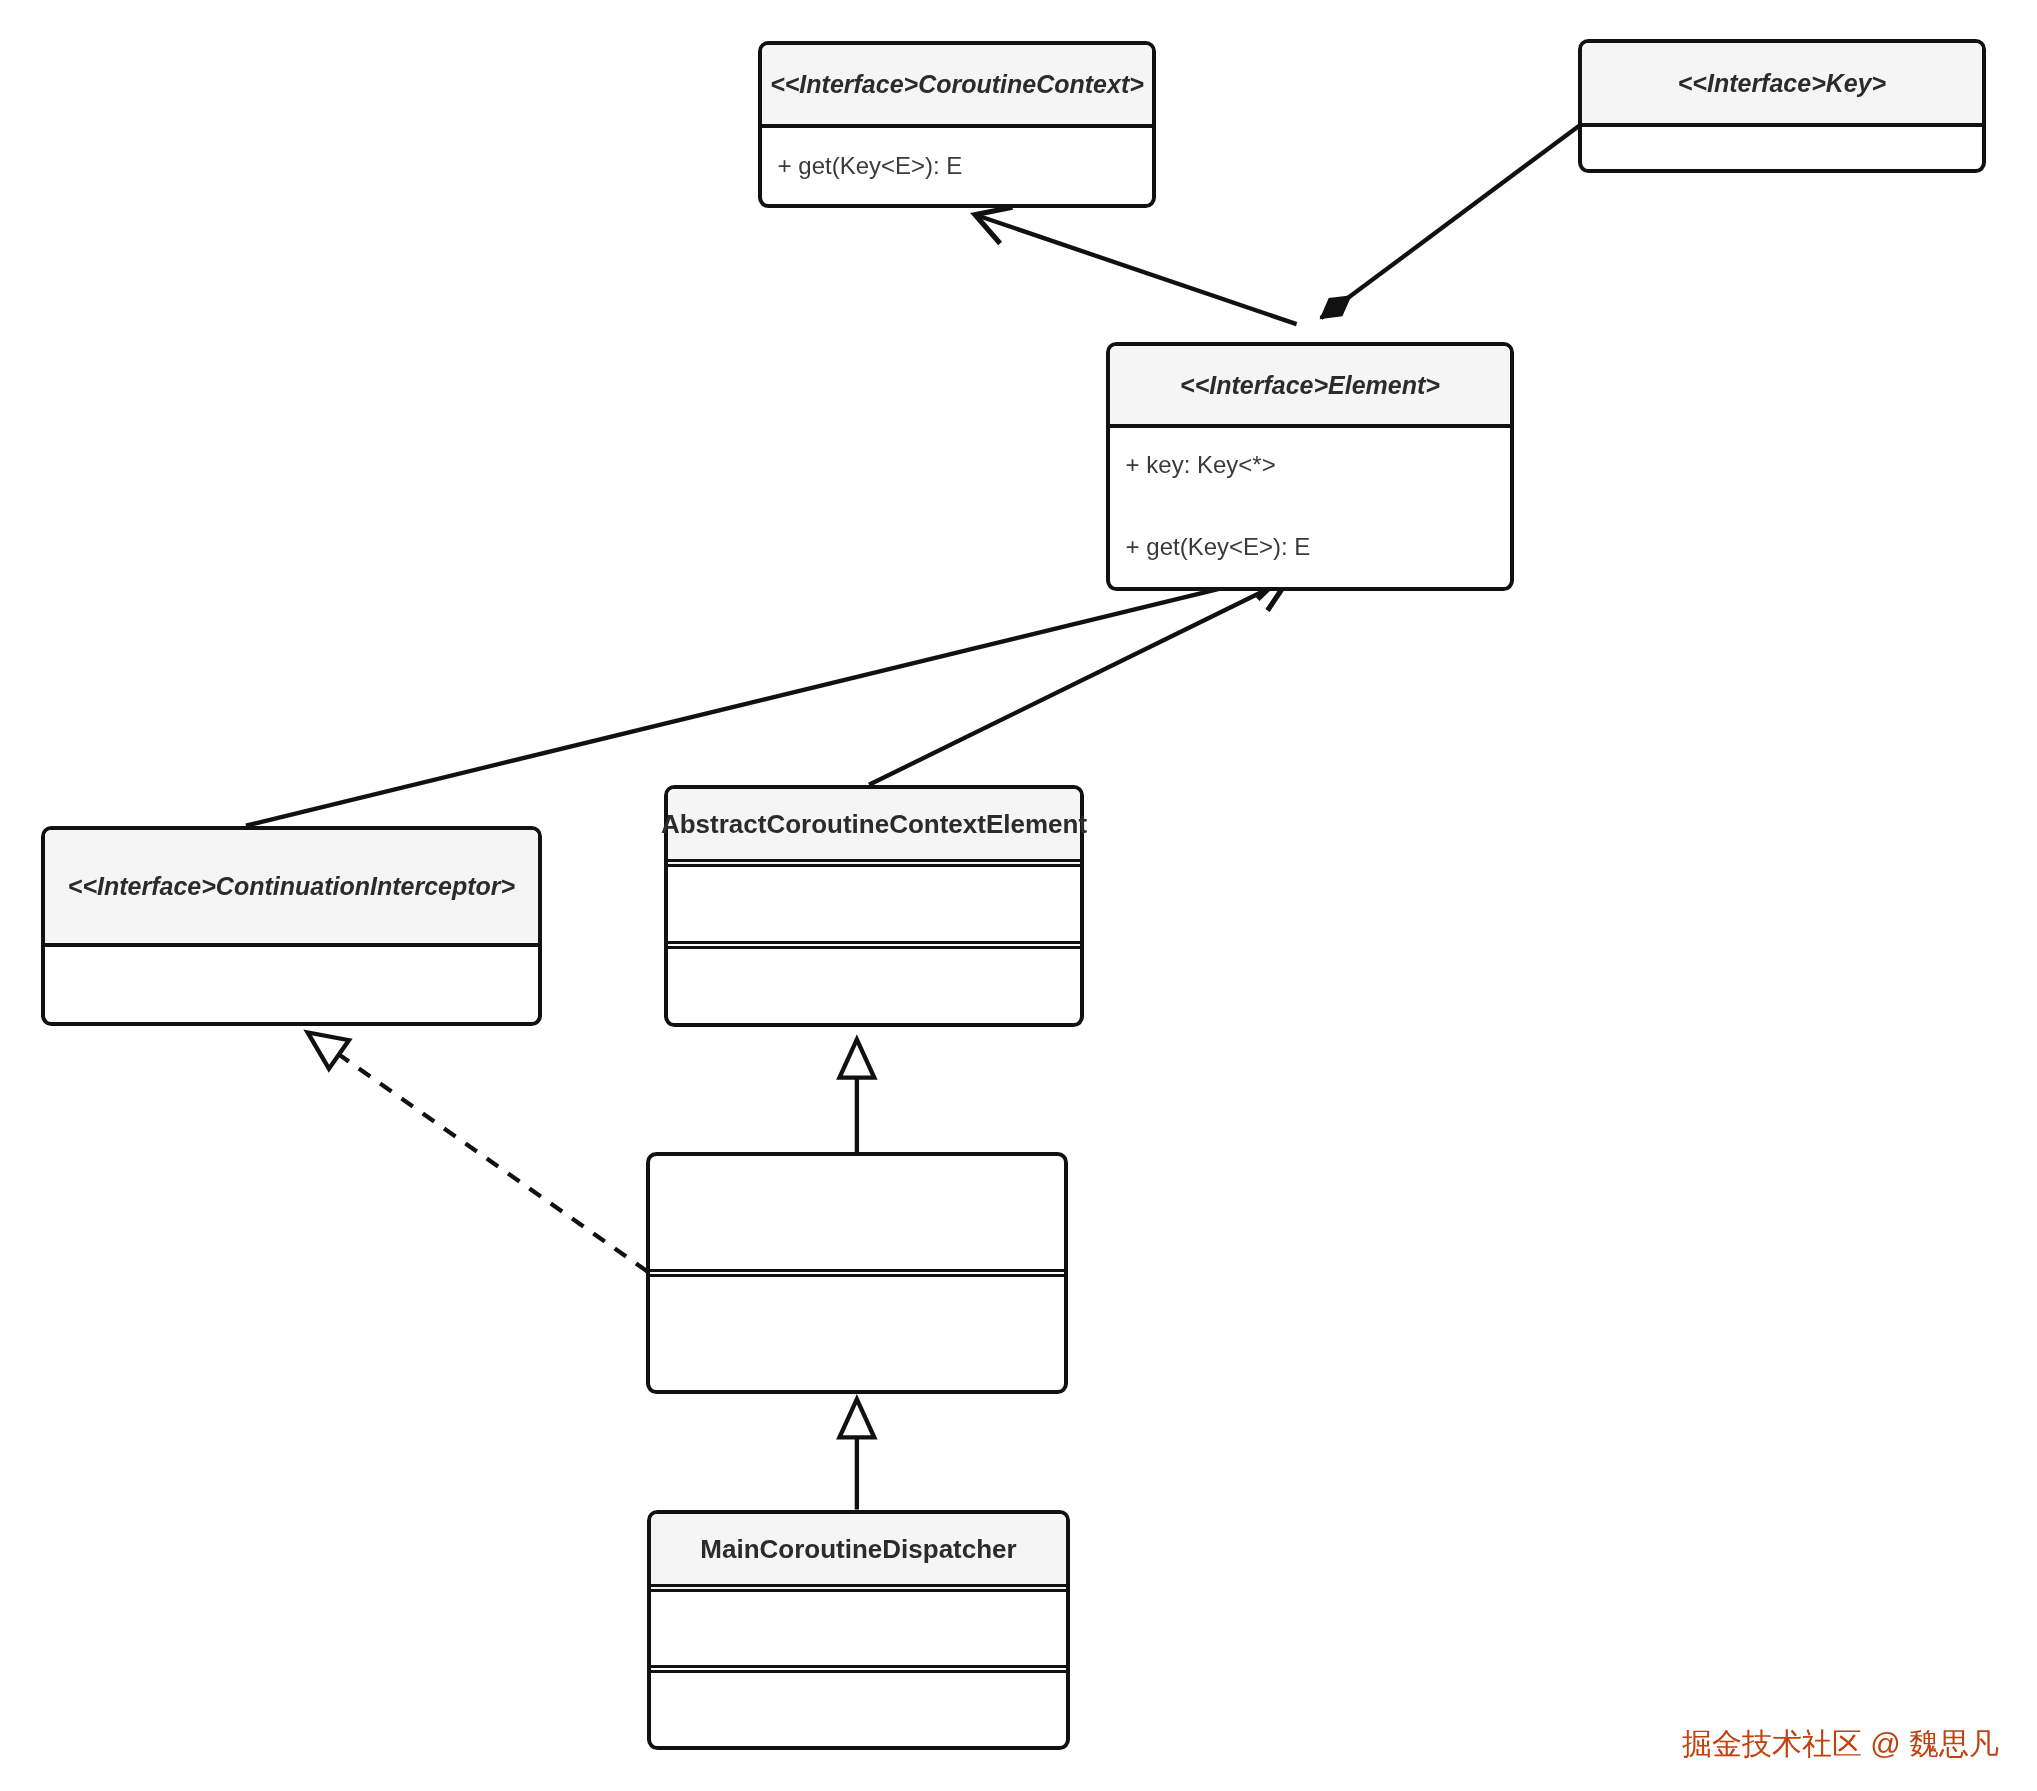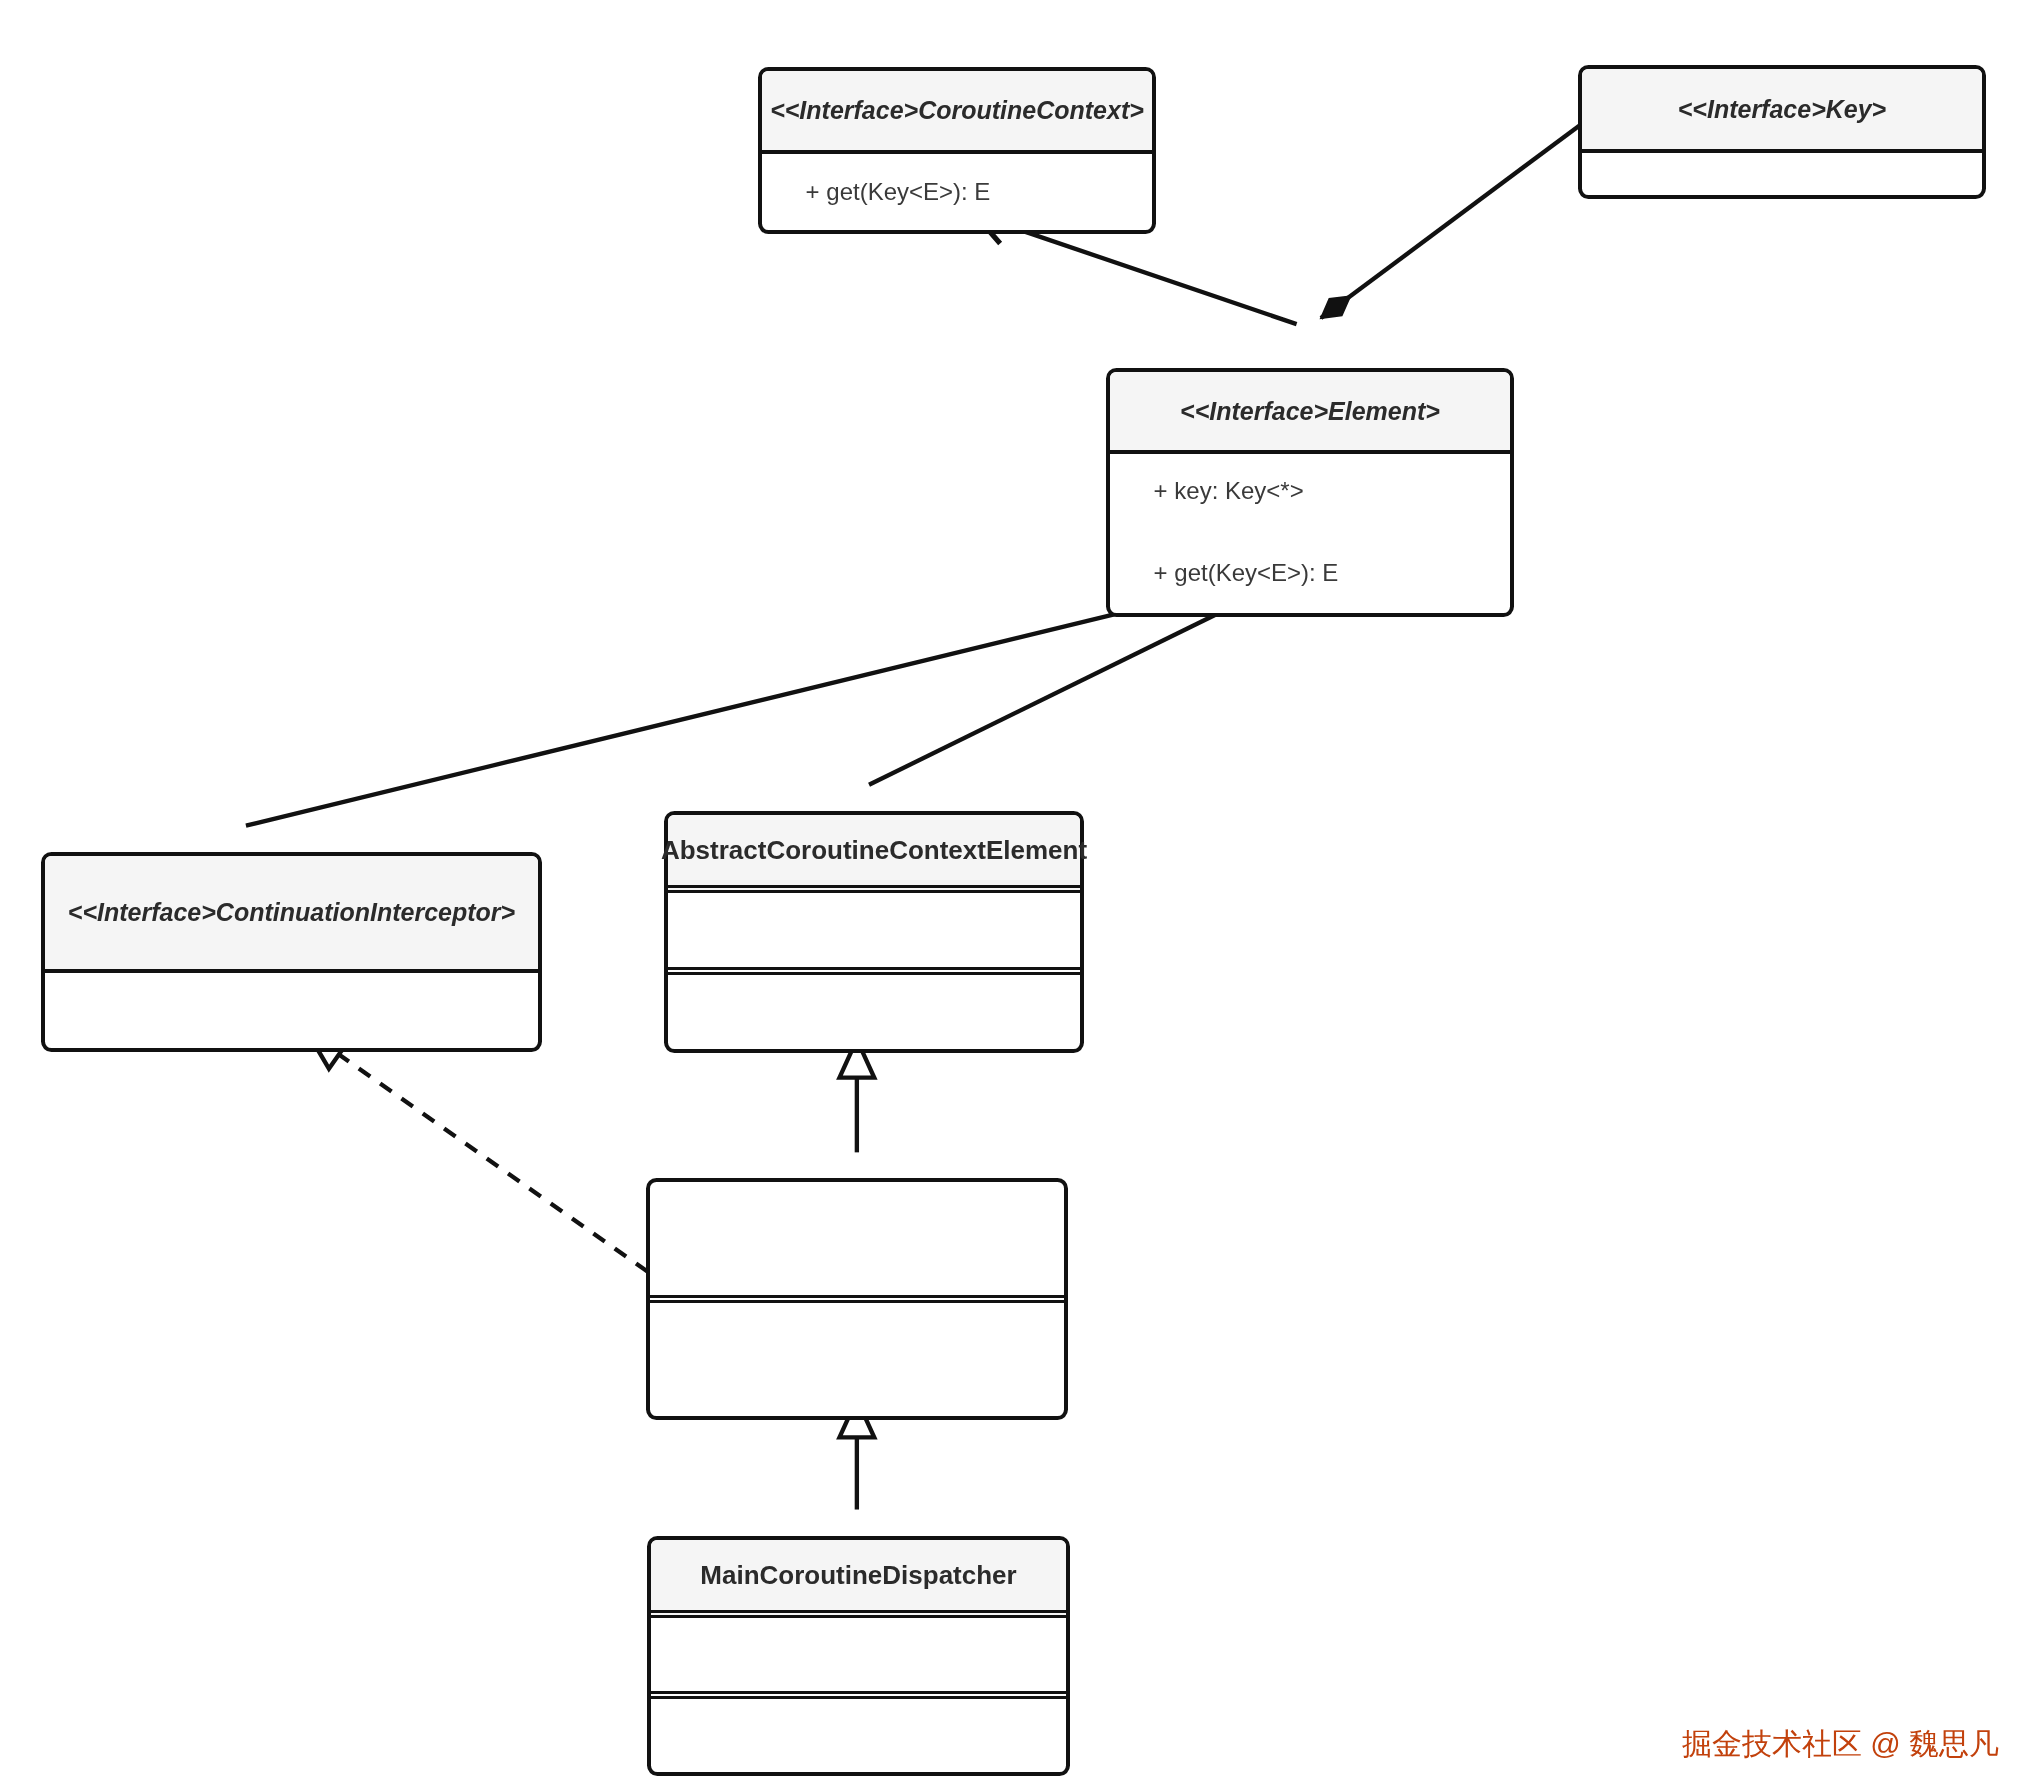--- a/index.html
+++ b/index.html
@@ -6,35 +6,35 @@
   .canvas{
     position:relative;width:2037px;height:1792px;background:#ffffff;overflow:hidden;
     font-family:"Liberation Sans", sans-serif;
   }
   svg.edges{position:absolute;left:0;top:0;width:2037px;height:1792px;}
   svg.edges line{stroke:#111111;stroke-width:5;fill:none;}
 
   .uml{
     position:absolute;box-sizing:border-box;
     border:4.3px solid #111111;border-radius:10.4px;
-    background:#ffffff;display:flex;flex-direction:column;margin-top:26px;
+    background:#ffffff;display:flex;flex-direction:column;
   }
   .hdr{
     box-sizing:border-box;flex:0 0 auto;
     background:#f5f5f5;border-bottom:4.3px solid #111111;
     border-radius:6px 6px 0 0;
     display:flex;align-items:center;justify-content:center;
     font-weight:bold;color:#2b2b2b;font-size:25px;white-space:nowrap;
     padding:0 8.7px;
   }
   .iface .hdr{font-style:italic;}
   .cls .hdr{font-size:26px;}
   .cmp{
     box-sizing:border-box;flex:1 1 auto;display:flex;flex-direction:column;
-    color:#3a3a3a;font-size:24px;padding-left:28px;
+    color:#3a3a3a;font-size:24px;
   }
   .cmp + .cmp{border-top:8.7px double #111111;}
   .cls .hdr{border-bottom:8.7px double #111111;}
   .mem{padding-left:15.6px;white-space:nowrap;}
   .cmp.center{justify-content:center;}
   .cmp.spread{justify-content:space-between;padding-top:22.6px;padding-bottom:26px;}
 
   
   #box-cc {left:758px;  top:41px;   width:398px; height:167px;}
   #box-cc .hdr{height:83px;}

